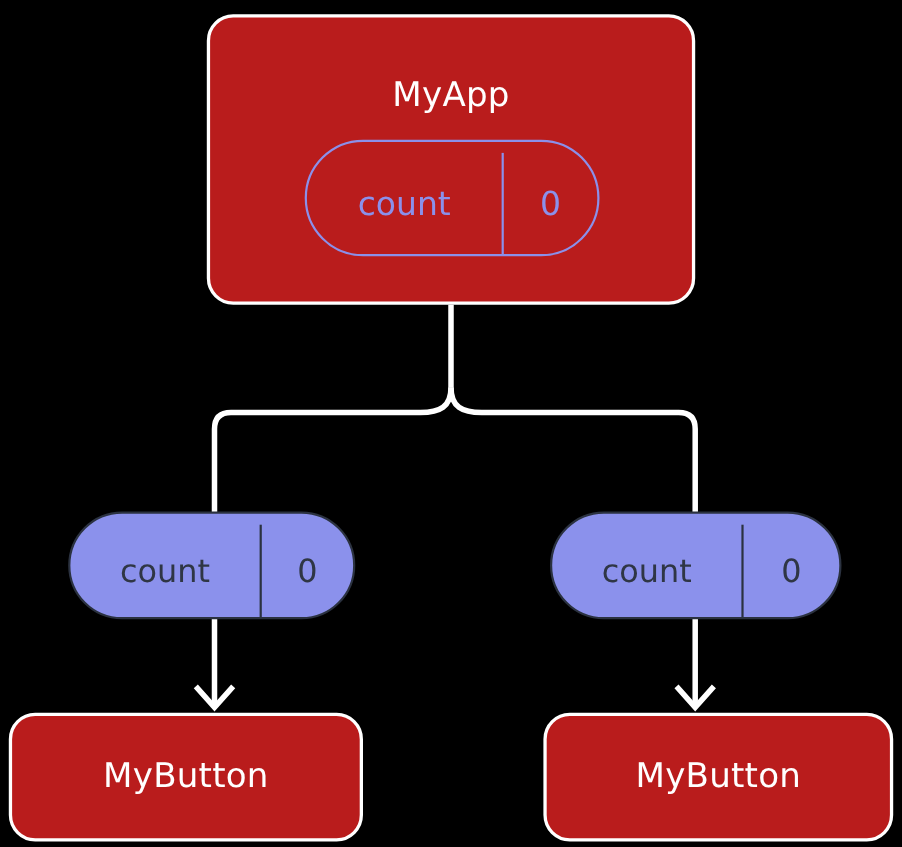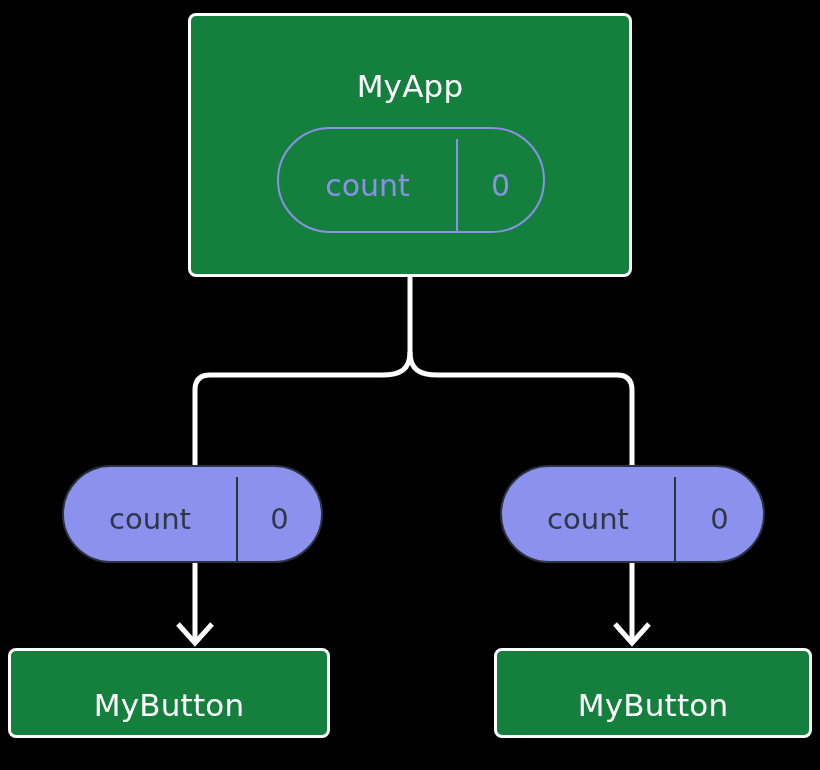--- a/index.html
+++ b/index.html
@@ -28,23 +28,23 @@
     top: 0;
     width: 820px;
     height: 770px;
     z-index: 1;
   }
 
   
   .widget-box {
     position: absolute;
     box-sizing: border-box;
-    background: #15803d;
+    background: #b91c1c;
     border: 3px solid #ffffff;
-    border-radius: 8px;
+    border-radius: 24px;
     z-index: 2;
   }
   .widget-title {
     position: absolute;
     left: 0;
     right: 0;
     text-align: center;
     color: #ffffff;
     font-weight: 400;
     letter-spacing: 0.2px;
@@ -56,21 +56,21 @@
     top: 13px;
     width: 444px;
     height: 264px;
   }
   #node-myapp .widget-title {
     top: 52px;
     font-size: 31px;
   }
 
   .node-mybutton {
-    height: 90px;
+    height: 117px;
   }
   .node-mybutton .widget-title {
     top: 36px;
     font-size: 31px;
   }
   #node-mybutton-left {
     left: 8px;
     top: 648px;
     width: 322px;
   }

